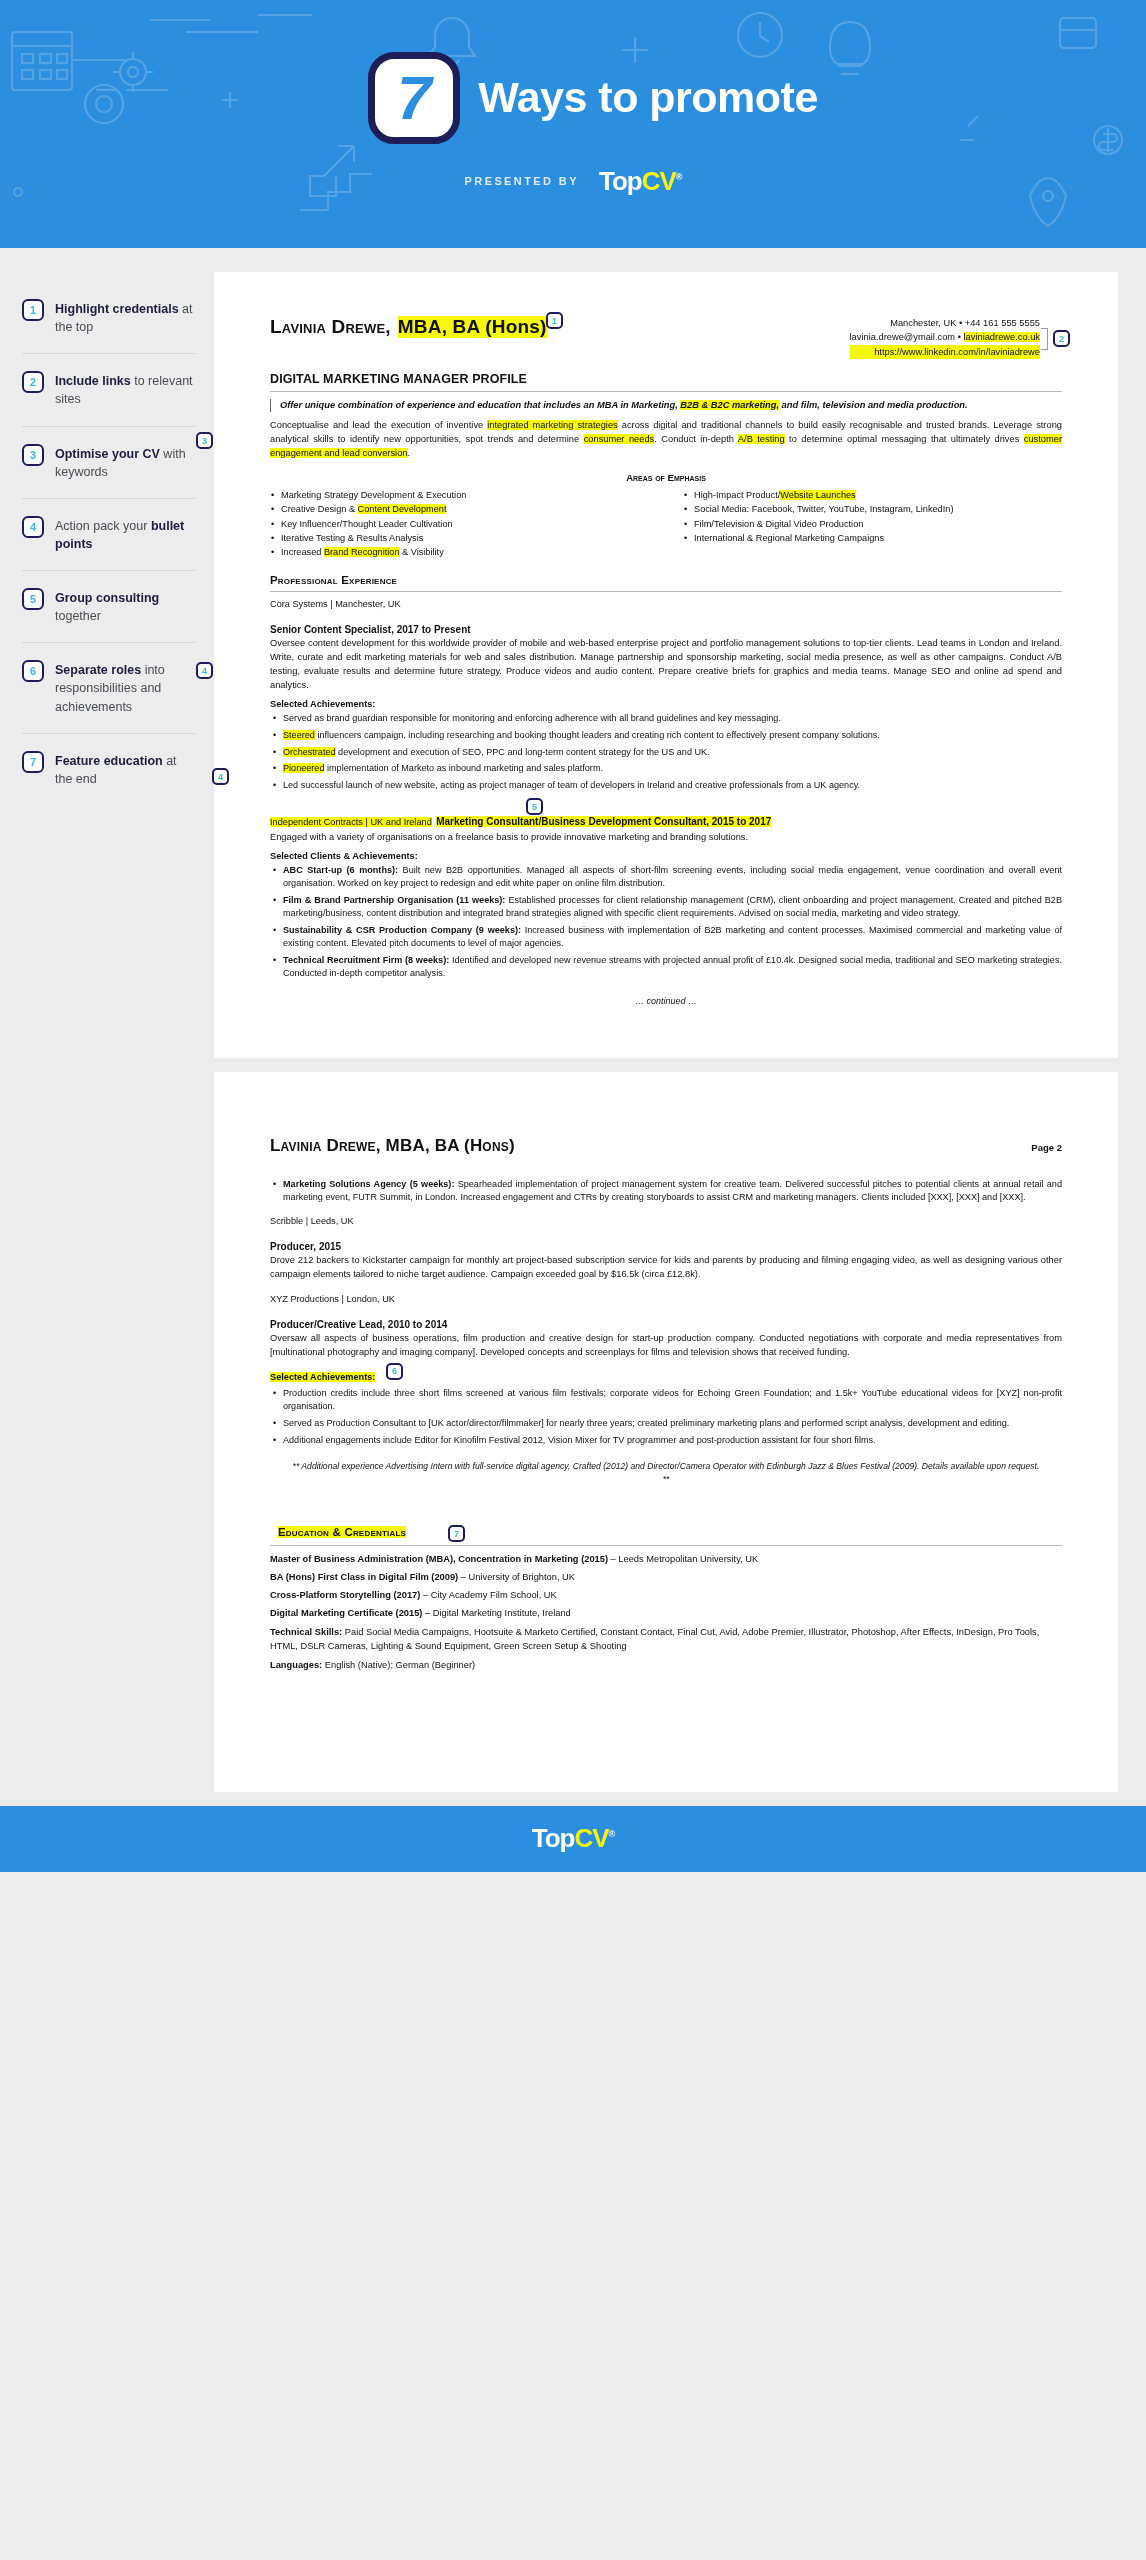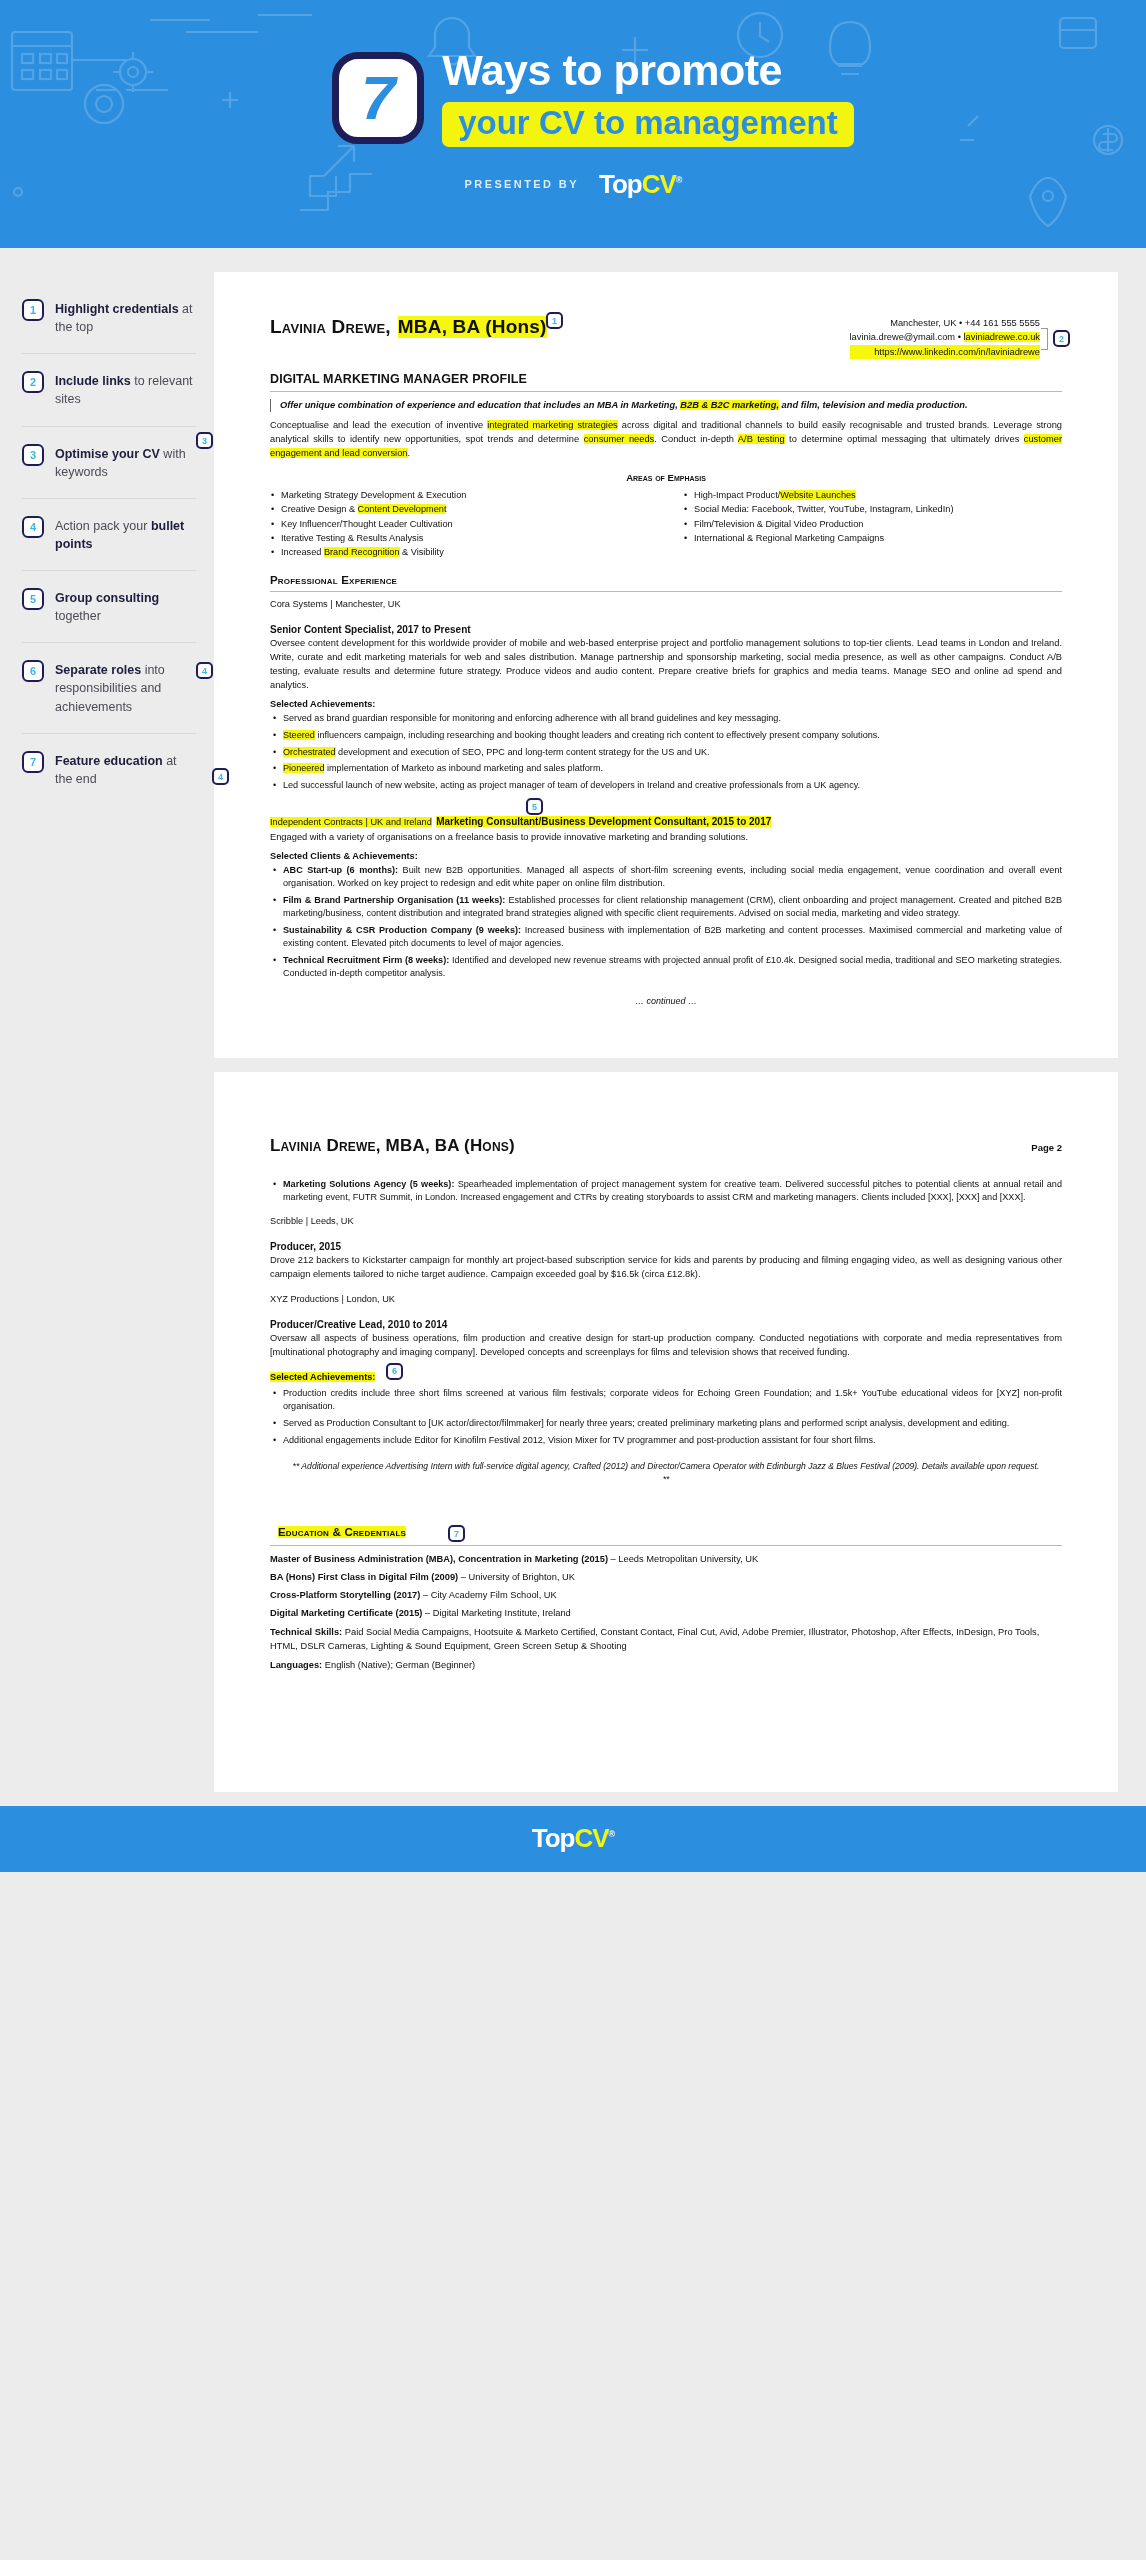--- a/index.html
+++ b/index.html
@@ -147,21 +147,20 @@
       </g>
     </svg>
 
     <div class="hero-inner">
       <div class="title-row">
         <div class="num-badge">
           <span>7</span>
         </div>
         <div class="title-text">
           <h1>Ways to promote</h1>
-          <div class="title-hl">your CV to management</div>
         </div>
       </div>
       <div class="presented">
         <span class="pb">PRESENTED BY</span>
         <span class="logo"><i>Top</i><i style="color:#f3f50f">CV</i><sup>®</sup></span>
       </div>
     </div>
   </div>
 
   <div class="body-wrap">

